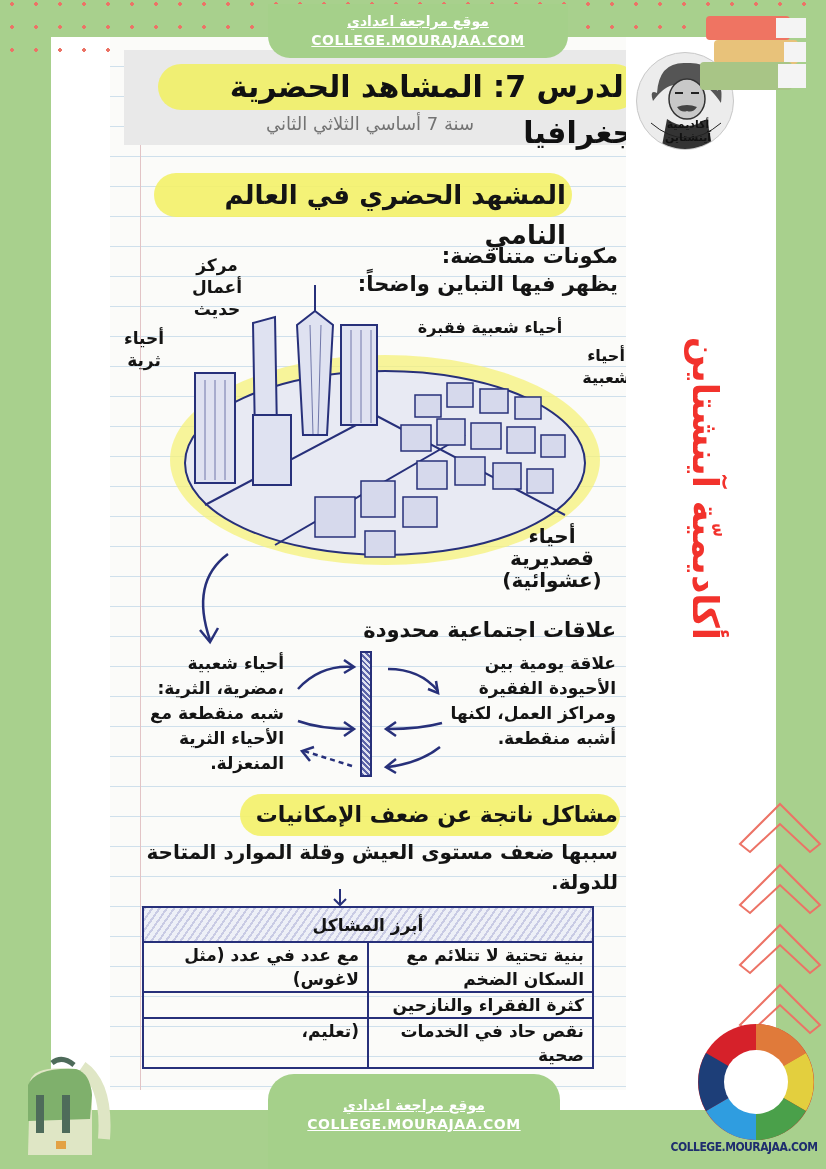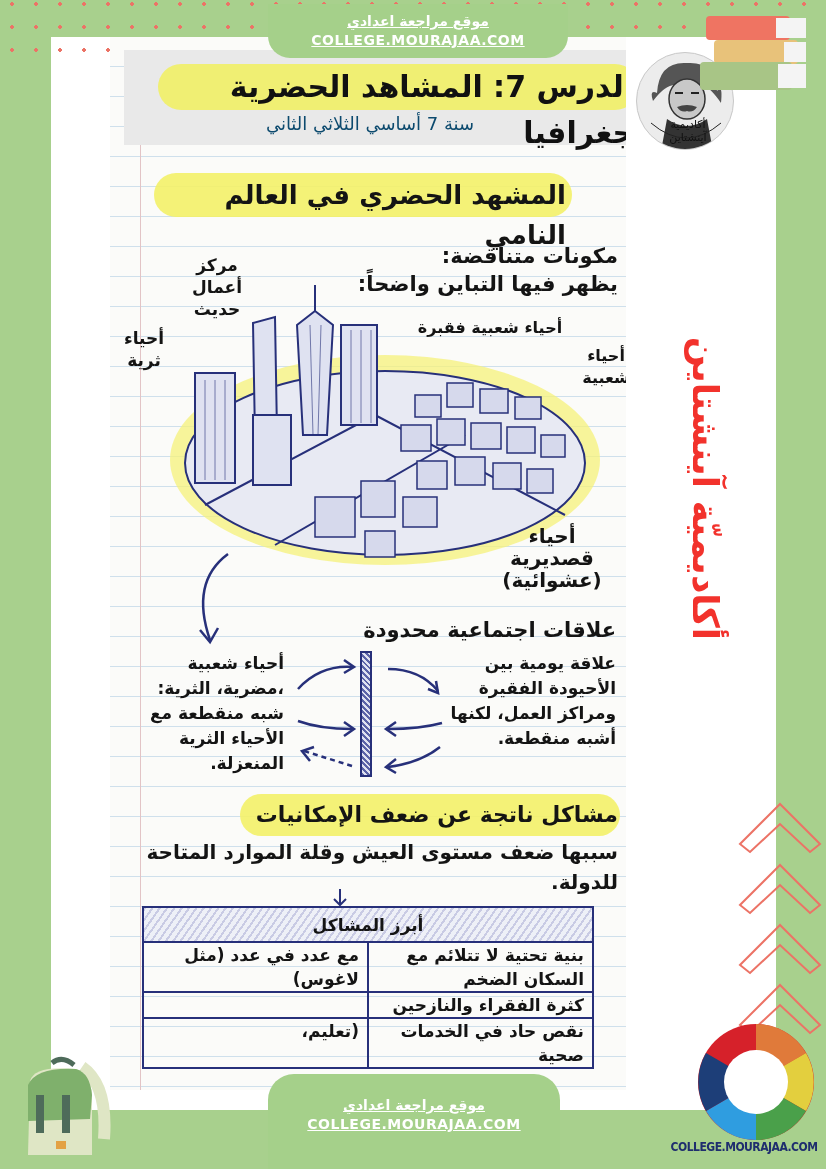--- a/index.html
+++ b/index.html
@@ -20,21 +20,21 @@
     background: #a5d08a; display: flex; flex-direction: column; align-items: center; justify-content: flex-start; padding-top: 22px; z-index: 5; }
   .pill-ar { color: #fff; font-size: 14px; font-weight: bold; text-decoration: underline; line-height: 18px; direction: rtl; }
   .pill-en { color: #fff; font-size: 14px; font-weight: bold; text-decoration: underline; letter-spacing: 0.5px; line-height: 20px; font-family: "DejaVu Sans", sans-serif; }
 
   .sheet { position: absolute; left: 110px; top: 37px; width: 516px; height: 1053px; background: #fbfbf9; overflow: hidden;
     background-image: repeating-linear-gradient(to bottom, transparent 0, transparent 29px, #cfe0ec 29px, #cfe0ec 30px); }
   .margin-line { position: absolute; left: 30px; top: 108px; bottom: 0; width: 1px; background: #e2c4c6; }
   .title-block { position: absolute; left: 14px; top: 13px; width: 516px; height: 95px; background: #e9e9e9; }
   .title-hl { position: absolute; left: 34px; top: 14px; width: 480px; height: 46px; border-radius: 24px; background: #f1f05e; opacity: 0.85; }
   .title { position: absolute; right: 6px; top: 14px; width: 500px; text-align: right; direction: rtl; font-size: 30px; font-weight: bold; color: #111; line-height: 46px; }
-  .subtitle { position: absolute; right: 120px; top: 63px; width: 300px; text-align: center; direction: rtl; font-size: 18px; color: #0c4a6e; }
+  .subtitle { position: absolute; right: 120px; top: 63px; width: 300px; text-align: center; direction: rtl; font-size: 18px; color: #737373; }
 
   .sec-hl { position: absolute; border-radius: 22px; background: #f3f168; opacity: 0.9; }
   .rtl { position: absolute; direction: rtl; color: #141414; font-weight: bold; }
 
   .city { position: absolute; left: 55px; top: 248px; width: 440px; height: 320px; }
   .label { position: absolute; direction: rtl; text-align: center; font-weight: bold; color: #141414; font-size: 17px; line-height: 22px; }
 
   .wall { position: absolute; left: 250px; top: 614px; width: 12px; height: 126px; border: 2px solid #27307a;
     background: repeating-linear-gradient(45deg, #5b63a8 0 2px, #dfe1f0 2px 4px); }
 
@@ -189,21 +189,21 @@
 <div class="logo">
   <svg viewBox="0 0 98 98" width="98" height="98">
     <path d="M20 40 Q22 8 50 10 Q78 8 80 38 Q86 30 84 50 Q70 30 62 32 L38 32 Q28 32 16 48 Q12 36 20 40Z" fill="#555"></path>
     <ellipse cx="50" cy="46" rx="18" ry="20" fill="#c8c8c8" stroke="#333" stroke-width="1.5"></ellipse>
     <path d="M38 40 L46 40 M54 40 L62 40" stroke="#222" stroke-width="2"></path>
     <path d="M40 54 Q50 50 60 54 Q56 60 50 58 Q44 60 40 54Z" fill="#444"></path>
     <path d="M30 66 Q50 80 70 66 L76 98 L24 98Z" fill="#333"></path>
     <path d="M14 70 Q49 100 84 70" stroke="#222" stroke-width="1" fill="none"></path>
   </svg>
 </div>
-<div style="position:absolute; left:650px; top:118px; width:76px; text-align:center; font-size:11px; font-weight:normal; color:#111; direction:rtl; z-index:8;">أكاديمية آينشتاين</div>
+<div style="position:absolute; left:650px; top:118px; width:76px; text-align:center; font-size:11px; font-weight:bold; color:#111; direction:rtl; z-index:8;">أكاديمية آينشتاين</div>
 
 <svg class="books" viewBox="0 0 110 82">
   <rect x="6" y="4" width="84" height="24" rx="4" fill="#ef7462"></rect>
   <rect x="76" y="6" width="30" height="20" fill="#f4f4f4"></rect>
   <rect x="14" y="28" width="84" height="24" rx="4" fill="#e8c27a"></rect>
   <rect x="84" y="30" width="22" height="20" fill="#f4f4f4"></rect>
   <rect x="0" y="50" width="92" height="28" rx="4" fill="#a8c586"></rect>
   <rect x="78" y="52" width="28" height="24" fill="#f4f4f4"></rect>
 </svg>
 

